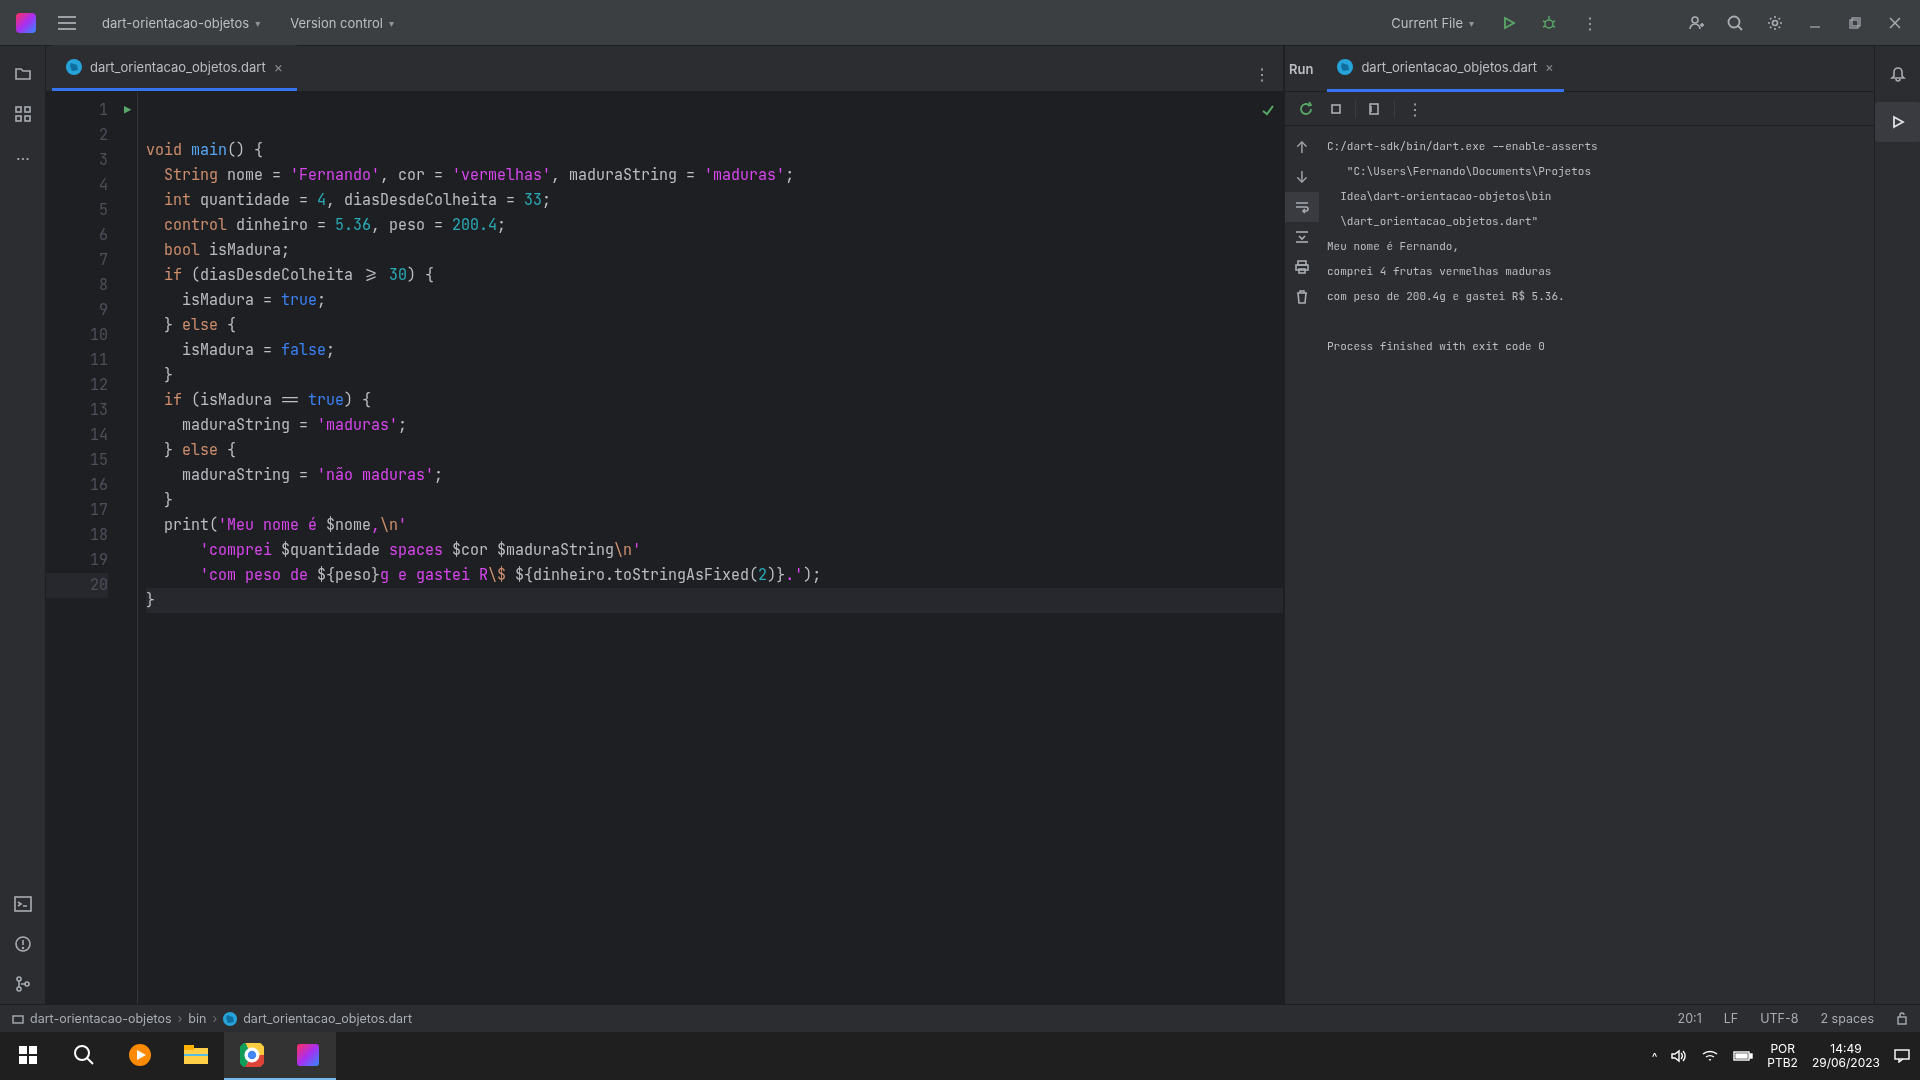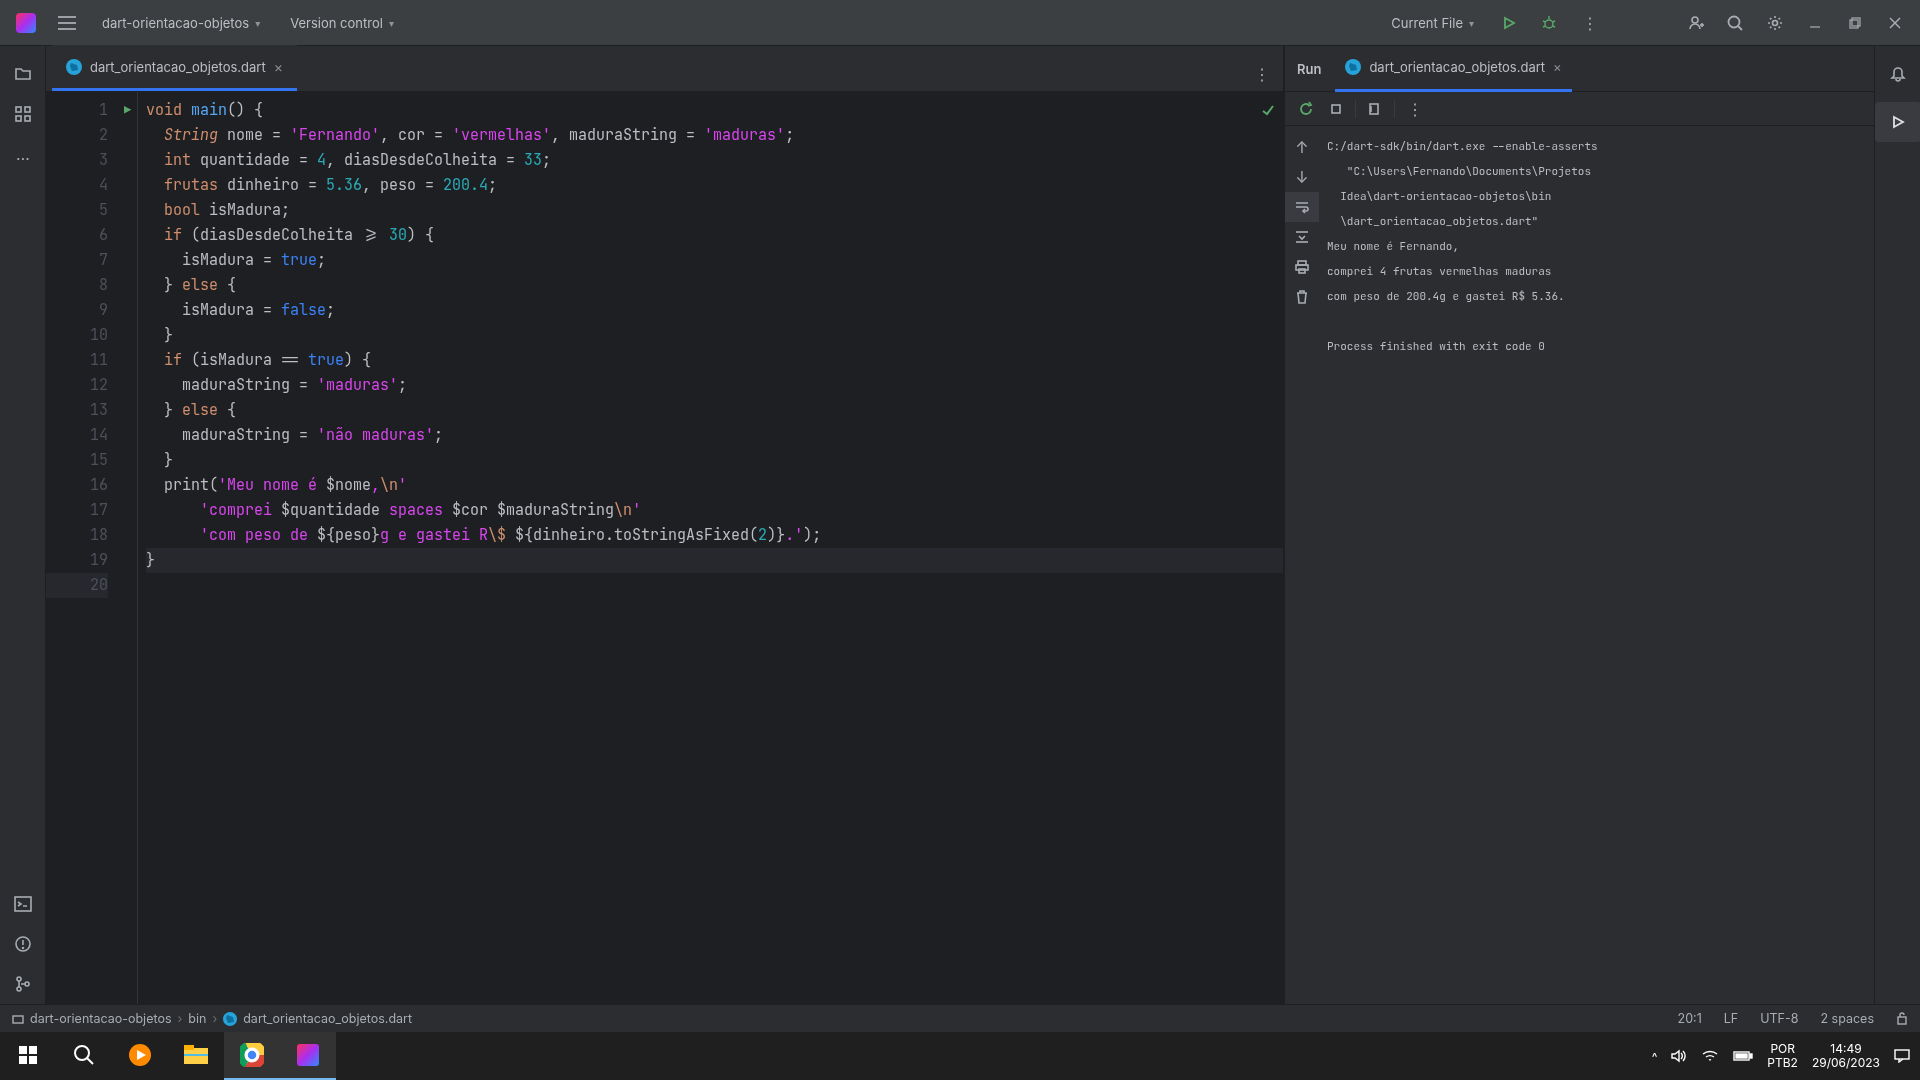--- a/index.html
+++ b/index.html
@@ -36,35 +36,35 @@
 .tab .x { color:#8c8f94; font-size:14px; }
 .tab-icon { width:16px; height:16px; border-radius:50%; background:#26a3d9; display:flex; align-items:center; justify-content:center; }
 .tab-icon svg { width:10px; height:10px; }
 .tab-label { white-space:nowrap; }
 
 
 .editor-body { flex:1; display:flex; font-size:15px; line-height:25px; background:#1e1f22; position:relative; }
 .gutter { width:72px; background:#1e1f22; color:#4d5059; text-align:right; padding-right:10px; padding-top:6px; border-right:0; user-select:none; }
 .run-gutter { width:20px; background:#1e1f22; padding-top:6px; border-right:1px solid #313438; }
 .run-gutter .play { color:#59a869; font-size:12px; text-align:center; }
-.code { flex:1; padding:6px 0 0 8px; color:#bcbec4; white-space:pre; overflow:hidden; position:relative; }
+.code { flex:1; padding:6px 0 0 8px; color:#bcbec4; white-space:pre; overflow:hidden; position:relative;margin-top:40px; }
 .editor-marks { position:absolute; right:8px; top:10px; color:#59a869; }
 .current-line { background:#26282e; display:block; width:100%; }
 
 
 .tk-kw { color:#cf8e6d; }
 .tk-str { color:#d946ef; }
 .tk-esc { color:#cf8e6d; }
 .tk-num { color:#2aacb8; }
 .tk-lit { color:#3b82f6; }
 .tk-fn { color:#56a8f5; }
-.tk-type { color:#cf8e6d;font-style:italic; }
-
-
-.run-hdr { height:46px; display:flex; align-items:center; gap:14px; padding:0 12px; border-bottom:1px solid #1e1f22; background:#2b2d30; }
+.tk-type { color:#cf8e6d; }
+
+
+.run-hdr { height:46px; display:flex; align-items:center; gap:14px; padding:0 4px; border-bottom:1px solid #1e1f22; background:#2b2d30; }
 .run-hdr .title { font-size:13px; font-weight:600; }
 .run-tab { display:flex; align-items:center; gap:8px; height:46px; padding:0 10px; border-bottom:3px solid #3574f0; font-size:13px; }
 
 
 .run-toolbar { height:34px; display:flex; align-items:center; gap:4px; padding:0 8px; border-bottom:1px solid #1e1f22; background:#2b2d30; }
 .rt-btn { width:26px; height:26px; display:flex; align-items:center; justify-content:center; color:#a9adb3; border-radius:4px; cursor:pointer; }
 .rt-sep { width:1px; height:18px; background:#393b40; margin:0 2px; }
 
 
 .run-body { flex:1; display:flex; }
@@ -257,21 +257,21 @@
             <div>18</div>
             <div>19</div>
             <div class="current-line">20</div>
         </div>
         <div class="run-gutter">
           <div class="play">▶</div>
         </div>
         <div class="code" id="code-content"><span class="tk-kw">void</span> <span class="tk-fn">main</span>() {
   <span class="tk-type">String</span> nome = <span class="tk-str">'Fernando'</span>, cor = <span class="tk-str">'vermelhas'</span>, maduraString = <span class="tk-str">'maduras'</span>;
   <span class="tk-kw">int</span> quantidade = <span class="tk-num">4</span>, diasDesdeColheita = <span class="tk-num">33</span>;
-  <span class="tk-kw">frutas</span> dinheiro = <span class="tk-num">5.36</span>, peso = <span class="tk-num">200.4</span>;
+  <span class="tk-kw">control</span> dinheiro = <span class="tk-num">5.36</span>, peso = <span class="tk-num">200.4</span>;
   <span class="tk-kw">bool</span> isMadura;
   <span class="tk-kw">if</span> (diasDesdeColheita &gt;= <span class="tk-num">30</span>) {
     isMadura = <span class="tk-lit">true</span>;
   } <span class="tk-kw">else</span> {
     isMadura = <span class="tk-lit">false</span>;
   }
   <span class="tk-kw">if</span> (isMadura == <span class="tk-lit">true</span>) {
     maduraString = <span class="tk-str">'maduras'</span>;
   } <span class="tk-kw">else</span> {
     maduraString = <span class="tk-str">'não maduras'</span>;

